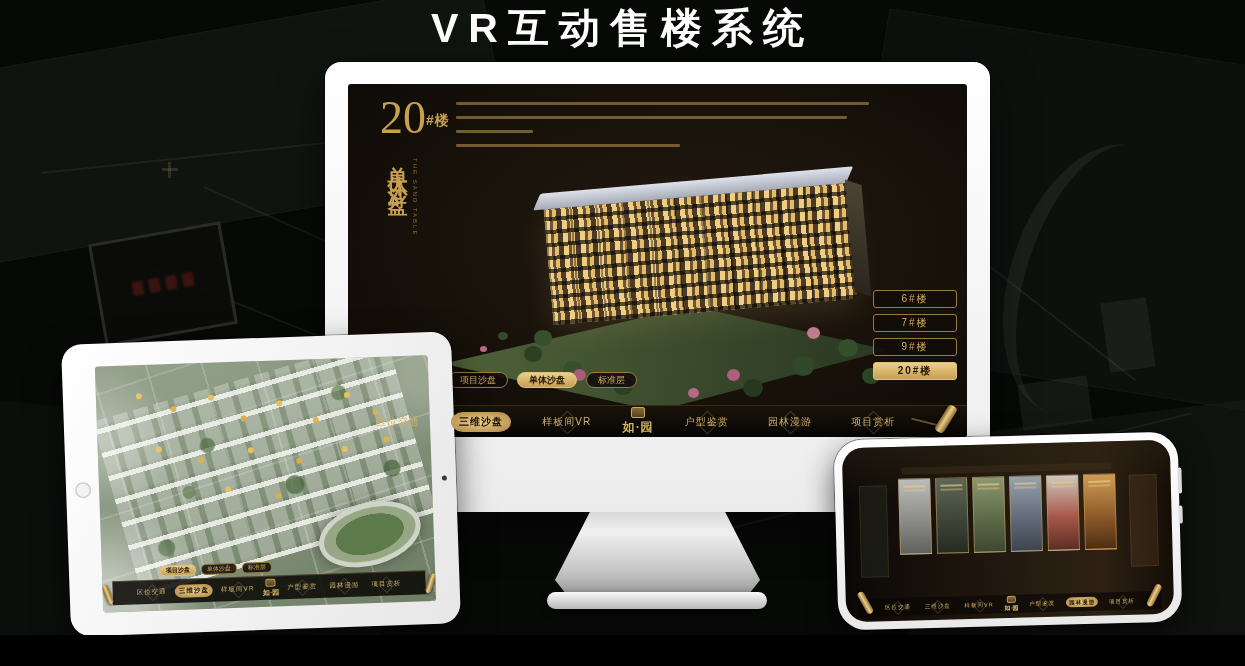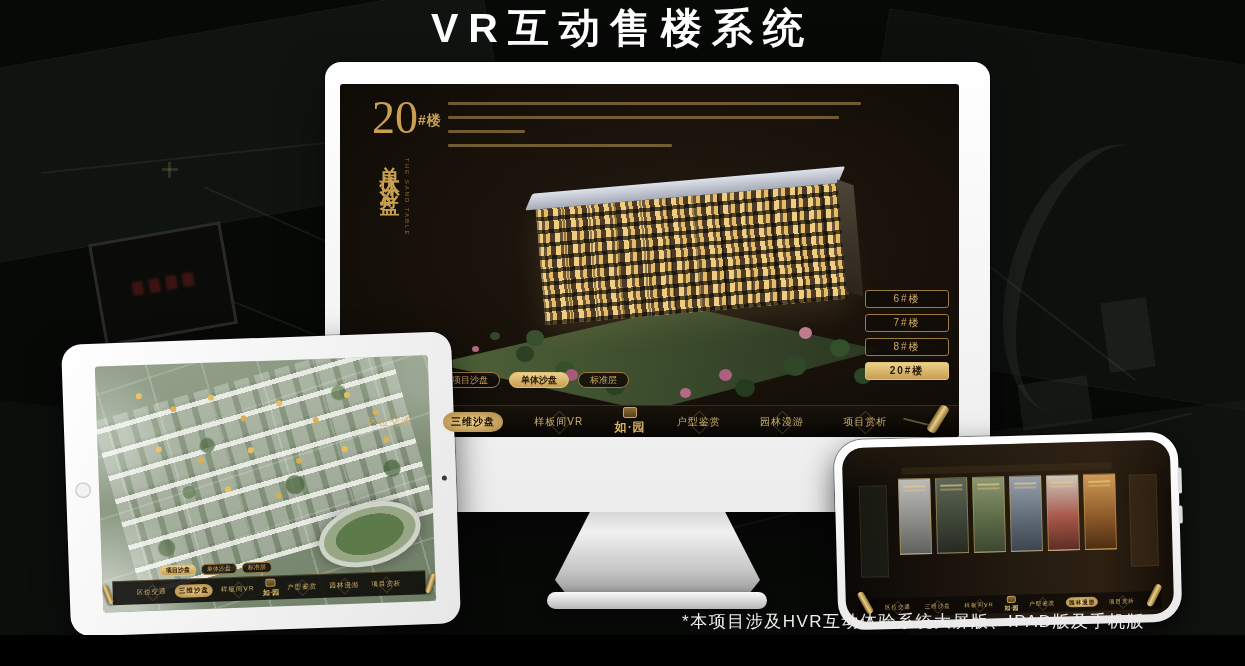--- a/index.html
+++ b/index.html
@@ -59,21 +59,21 @@
         border-radius:2px;margin:0 auto 1px auto;}
   .scroll-rod{position:absolute;background:linear-gradient(90deg,#7c5e28,#ecd089 45%,#8d6c2e);
         border-radius:4px;box-shadow:0 1px 3px rgba(0,0,0,.7);}
   .scroll-tail{position:absolute;height:2px;background:rgba(205,175,105,.45);}
 
   
   .monitor{position:absolute;left:325px;top:62px;width:665px;height:552px;}
   .m-display{position:absolute;left:0;top:0;width:665px;height:450px;border-radius:16px;
              background:linear-gradient(#ffffff,#ececec);
              box-shadow:0 0 0 1px rgba(0,0,0,.4),0 16px 44px rgba(0,0,0,.55);}
-  .m-screen{position:absolute;left:15px;top:22px;width:619px;height:353px;border-radius:3px;
+  .m-screen{position:absolute;left:23px;top:22px;width:619px;height:353px;border-radius:3px;
             background:radial-gradient(ellipse at 55% 45%,#241b11 0%,#17110a 55%,#0c0906 100%);
             overflow:hidden;}
   .m-neck{position:absolute;left:230px;top:450px;width:205px;height:81px;
           clip-path:polygon(17% 0,83% 0,100% 84%,95% 100%,5% 100%,0 84%);
           background:linear-gradient(180deg,#d8d8d8,#f0f0f0 25%,#c6c6c6 72%,#9d9d9d);}
   .m-base{position:absolute;left:222px;top:530px;width:220px;height:17px;border-radius:9px;
           background:linear-gradient(#fafafa,#b8b8b8);box-shadow:0 3px 8px rgba(0,0,0,.5);}
 
   
   .ms-no{position:absolute;left:32px;top:8px;color:#c9a050;font-family:"Liberation Serif",serif;
@@ -255,21 +255,21 @@
         <div class="ms-trees"></div>
         <div class="ms-flowers"></div>
         <div class="ms-bldg">
           <div class="ms-roof"></div>
           <div class="ms-facade"></div>
         </div>
 
         <div class="ms-floorbtns">
           <span class="pill">6#楼</span>
           <span class="pill">7#楼</span>
-          <span class="pill">8#楼</span>
+          <span class="pill">9#楼</span>
           <span class="pill active">20#楼</span>
         </div>
 
         <div class="ms-subtabs">
           <span class="pill">项目沙盘</span>
           <span class="pill active">单体沙盘</span>
           <span class="pill">标准层</span>
         </div>
 
         <div class="ms-nav">
@@ -354,14 +354,13 @@
         </span>
         <span class="nav-item">户型鉴赏</span>
         <span class="nav-item active">园林漫游</span>
         <span class="nav-item">项目赏析</span>
       </div>
       <span class="p-scroll-l"><span class="scroll-rod"></span></span>
       <span class="p-scroll-r"><span class="scroll-rod"></span></span>
     </div>
   </div>
 
-  <div class="footnote">*本项目涉及HVR互动体验系统大屏版、IPAD版及手机版</div>
 </div>
 
 </body></html>

